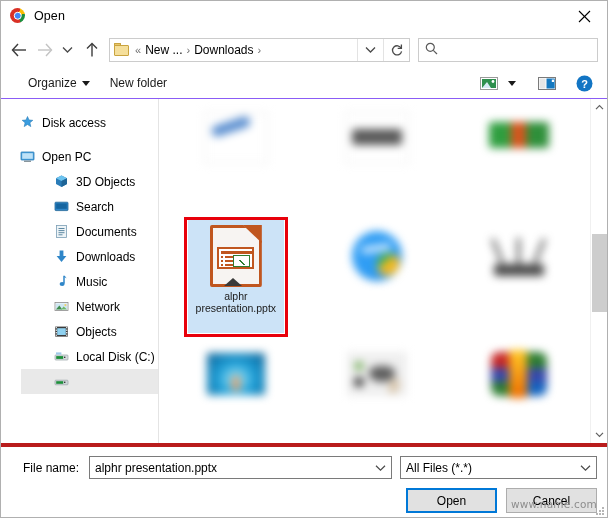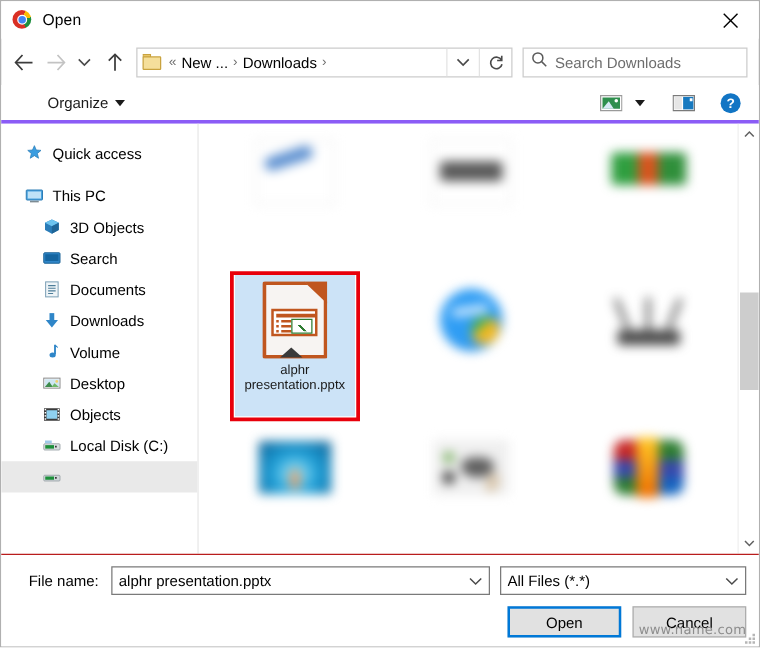--- a/index.html
+++ b/index.html
@@ -117,22 +117,22 @@
     width: 180px; height: 24px; flex: 0 0 auto;
     border: 1px solid #cccccc; background: #ffffff;
     display: flex; align-items: center; padding-left: 6px; gap: 6px;
   }
   .search-ph { font-size: 12px; color: #6d6d6d; white-space: nowrap; }
 
   
   .cmdbar {
     height: 31px; min-height: 31px;
     display: flex; align-items: center;
-    padding: 0 10px 0 30px;
-    border-bottom: 3px solid #8b5cf6;
+    padding: 0 10px 0 20px;
+    border-bottom: 1px solid #8b5cf6;
     background: #ffffff;
   }
   .cmd-item {
     font-size: 12px; color: #1a1a1a;
     display: flex; align-items: center; gap: 5px;
     padding: 3px 7px; margin-right: 6px; white-space: nowrap;
   }
   .cmd-spacer { flex: 1 1 auto; }
   .cmd-icon-btn {
     display: flex; align-items: center; justify-content: center;
@@ -151,21 +151,21 @@
     background: #ffffff;
     border-right: 1px solid #e4e4e4;
     padding-top: 11px;
     overflow: hidden;
   }
   .nav-item {
     height: 25px; display: flex; align-items: center;
     font-size: 12px; color: #000000; white-space: nowrap;
     padding-left: 18px;
   }
-  .nav-item.indent { padding-left: 32px; }
+  .nav-item.indent { padding-left: 32px; margin-left: 20px; }
   .nav-item.sel { background: #e9e9e9; }
   .nav-gap { height: 9px; }
   .nav-ic {
     width: 16px; height: 16px; margin-right: 7px; flex: 0 0 auto;
     display: flex; align-items: center; justify-content: center;
   }
   .nav-ic svg { display: block; }
 
   
   .gridwrap {
@@ -316,21 +316,21 @@
   }
   .sc-track { flex: 1 1 auto; width: 17px; position: relative; }
   .sc-thumb {
     position: absolute; left: 1px; width: 15px;
     top: 118px; height: 78px; background: #cdcdcd;
   }
 
   
   .footer {
     height: 74px; min-height: 74px;
-    border-top: 1px solid #b91c1c;
+    border-top: 4px solid #b91c1c;
     background: #ffffff; position: relative;
     padding: 9px 10px 0 10px;
   }
   .frow { display: flex; align-items: center; gap: 8px; }
   .frow2 { display: flex; align-items: center; gap: 9px; margin-top: 9px;
            justify-content: flex-end; }
   .fname-label {
     font-size: 12px; color: #000000; width: 68px; text-align: right;
     white-space: nowrap; margin-right: 2px;
   }
@@ -433,28 +433,30 @@
       </div>
     </div>
 
     <div class="searchbox">
       <span>
         <svg width="13" height="13" viewBox="0 0 13 13">
           <circle cx="5.3" cy="5.3" r="4" fill="none" stroke="#5a5a5a" stroke-width="1.2"></circle>
           <line x1="8.3" y1="8.3" x2="12" y2="12" stroke="#5a5a5a" stroke-width="1.2"></line>
         </svg>
       </span>
-      <span class="search-ph">Search Downloads</span>
     </div>
   </div>
 
   <div class="cmdbar">
     <div class="cmd-item">
       <span>Organize</span>
       <span class="caret-dn"></span>
+    </div>
+    <div class="cmd-item">
+      <span>New folder</span>
     </div>
     <div class="cmd-spacer"></div>
 
     <div class="cmd-icon-btn">
       <svg width="18" height="15" viewBox="0 0 18 15">
         <rect x="0.5" y="1.5" width="17" height="12" fill="#ffffff" stroke="#9a9a9a"></rect>
         <rect x="2" y="3" width="14" height="9" fill="#2f8f4e"></rect>
         <path d="M2 12 L7 6 L11 12 Z" fill="#d7e9f5"></path>
         <circle cx="13" cy="5.5" r="1.4" fill="#ffffff"></circle>
       </svg>
@@ -481,33 +483,33 @@
   <div class="bodyrow">
 
     <div class="sidebar">
 
       <div class="nav-item">
         <span class="nav-ic">
           <svg width="15" height="15" viewBox="0 0 15 15">
             <path d="M7.5 1.5 L9 5 L12.8 5.3 L9.9 7.8 L10.8 11.6 L7.5 9.5 L4.2 11.6 L5.1 7.8 L2.2 5.3 L6 5 Z" fill="#3a9de0" stroke="#2a7db8" stroke-width="0.6"></path>
           </svg>
         </span>
-        <span>Quick access</span>
+        <span>Disk access</span>
       </div>
       <div class="nav-gap"></div>
 
       <div class="nav-item">
         <span class="nav-ic">
           <svg width="15" height="15" viewBox="0 0 15 15">
             <rect x="1" y="3" width="13" height="8" rx="0.6" fill="#4aa3df" stroke="#2c7cb5" stroke-width="0.8"></rect>
             <rect x="2.2" y="4.2" width="10.6" height="5.6" fill="#bfe2f7"></rect>
             <rect x="4" y="11.6" width="7" height="1.3" fill="#7d8b93"></rect>
           </svg>
         </span>
-        <span>This PC</span>
+        <span>Open PC</span>
       </div>
 
       <div class="nav-item indent">
         <span class="nav-ic">
           <svg width="15" height="15" viewBox="0 0 15 15">
             <path d="M7.5 1.5 L13 4.2 L13 10 L7.5 13 L2 10 L2 4.2 Z" fill="#2a7cb8"></path>
             <path d="M7.5 1.5 L13 4.2 L7.5 7 L2 4.2 Z" fill="#6cc3ef"></path>
             <path d="M7.5 7 L13 4.2 L13 10 L7.5 13 Z" fill="#1f6597"></path>
           </svg>
         </span>
@@ -548,34 +550,34 @@
       </div>
 
       <div class="nav-item indent">
         <span class="nav-ic">
           <svg width="15" height="15" viewBox="0 0 15 15">
             <path d="M10 1.8 L10 9.4" stroke="#2f86c8" stroke-width="1.5" fill="none"></path>
             <path d="M10 1.8 C11.6 2.6 12.4 3.3 12.4 4.6 C11.4 3.6 10.8 3.3 10 3.1 Z" fill="#2f86c8"></path>
             <ellipse cx="8.1" cy="10" rx="2.5" ry="2" fill="#2f86c8"></ellipse>
           </svg>
         </span>
-        <span>Volume</span>
+        <span>Music</span>
       </div>
 
       <div class="nav-item indent">
         <span class="nav-ic">
           <svg width="15" height="15" viewBox="0 0 15 15">
             <rect x="1" y="3.5" width="13" height="8" fill="#ffffff" stroke="#8a8a8a" stroke-width="0.8"></rect>
             <rect x="1.9" y="4.4" width="11.2" height="6.2" fill="#cfe6f2"></rect>
             <path d="M1.9 10.6 L5.4 6.4 L8.2 10.6 Z" fill="#3d8b4c"></path>
             <path d="M7.2 10.6 L9.6 7.6 L13.1 10.6 Z" fill="#6fb86a"></path>
             <circle cx="11.4" cy="6.1" r="1.1" fill="#f2d06a"></circle>
           </svg>
         </span>
-        <span>Desktop</span>
+        <span>Network</span>
       </div>
 
       <div class="nav-item indent">
         <span class="nav-ic">
           <svg width="15" height="15" viewBox="0 0 15 15">
             <rect x="1.2" y="2.6" width="12.6" height="10" fill="#3b3b3b"></rect>
             <rect x="3.2" y="4.2" width="8.6" height="6.8" fill="#8fd1f0"></rect>
             <rect x="1.7" y="3.1" width="1.2" height="1.2" fill="#ffffff"></rect>
             <rect x="1.7" y="5.6" width="1.2" height="1.2" fill="#ffffff"></rect>
             <rect x="1.7" y="8.1" width="1.2" height="1.2" fill="#ffffff"></rect>

